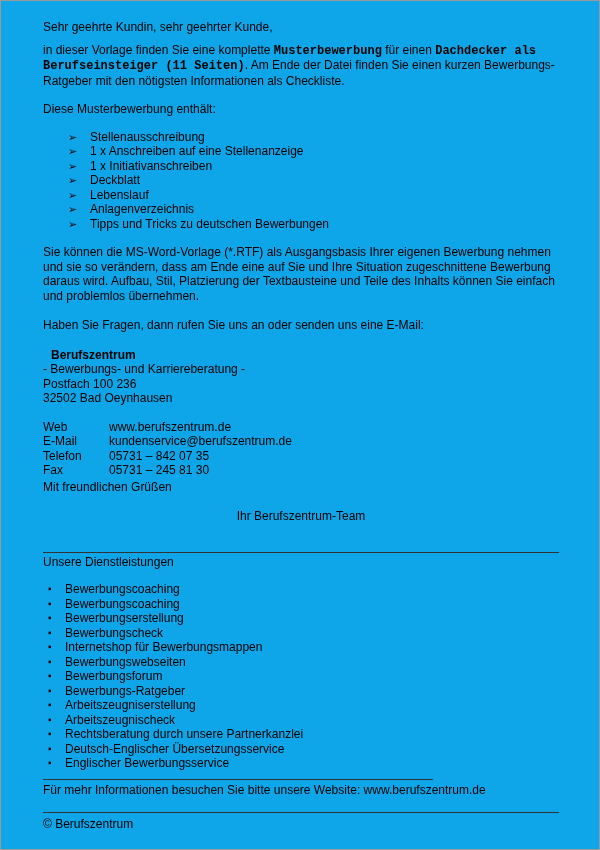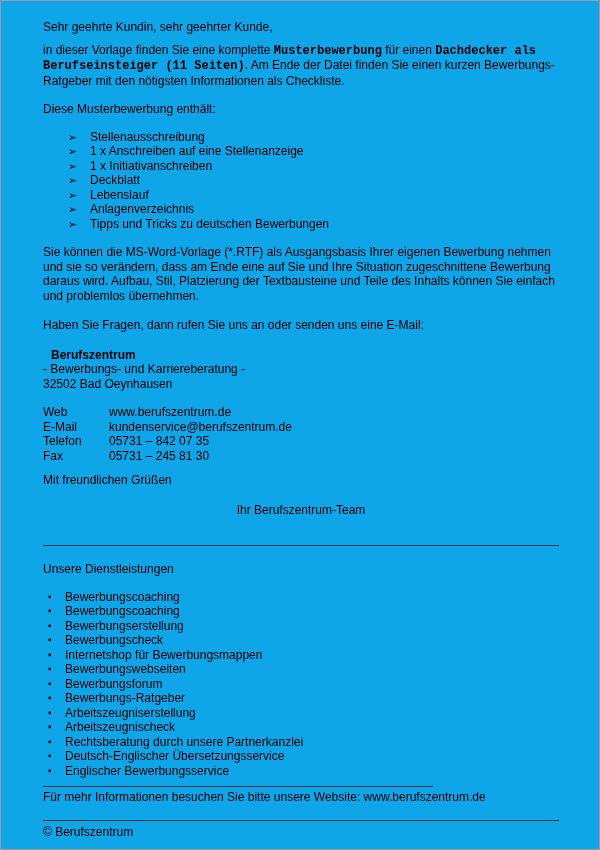--- a/index.html
+++ b/index.html
@@ -31,26 +31,26 @@
     display: inline-block; width: 22px; font-size: 11px;
   }
   .usage { margin-top: 14px; }
   .questions { margin-top: 15px; }
   .company { margin-top: 15px; }
   .company-name { font-weight: bold; margin-left: 8px; }
   .contact { margin-top: 14px; }
   .contact-row .contact-label {
     display: inline-block; width: 66px;
   }
-  .closing { margin-top: 10px; }
+  .closing { margin-top: 2px; }
   .signature { margin-top: 15px; text-align: center; }
   .services-section {
     margin-top: 28px;
     border-top: 1px solid #333;
-    padding-top: 16px;
+    padding-top: 2px;
   }
   .services-list { margin-top: 13px; }
   .svc-item { padding-left: 5px; }
   .svc-item .bullet {
     display: inline-block; width: 17px; font-size: 10px; vertical-align: 1px;
   }
   .footer-divider {
     margin-top: 8px;
     width: 390px;
     border-top: 1px solid #333;
@@ -90,20 +90,21 @@
       <div class="para list1-item"><span class="bullet">➢</span><span>Tipps und Tricks zu deutschen Bewerbungen</span></div>
     </div>
 
     <p class="para usage">Sie können die MS-Word-Vorlage (*.RTF) als Ausgangsbasis Ihrer eigenen Bewerbung nehmen und sie so verändern, dass am Ende eine auf Sie und Ihre Situation zugeschnittene Bewerbung daraus wird. Aufbau, Stil, Platzierung der Textbausteine und Teile des Inhalts können Sie einfach und problemlos übernehmen.</p>
 
     <p class="para questions">Haben Sie Fragen, dann rufen Sie uns an oder senden uns eine E-Mail:</p>
 
     <div class="company">
       <div class="para company-name">Berufszentrum</div>
       <div class="para">- Bewerbungs- und Karriereberatung -</div>
+      <div class="para">Postfach 100 236</div>
       <div class="para">32502 Bad Oeynhausen</div>
     </div>
 
     <div class="contact">
       <div class="para contact-row"><span class="contact-label">Web</span><span>www.berufszentrum.de</span></div>
       <div class="para contact-row"><span class="contact-label">E-Mail</span><span>kundenservice@berufszentrum.de</span></div>
       <div class="para contact-row"><span class="contact-label">Telefon</span><span>05731 – 842 07 35</span></div>
       <div class="para contact-row"><span class="contact-label">Fax</span><span>05731 – 245 81 30</span></div>
     </div>
 

